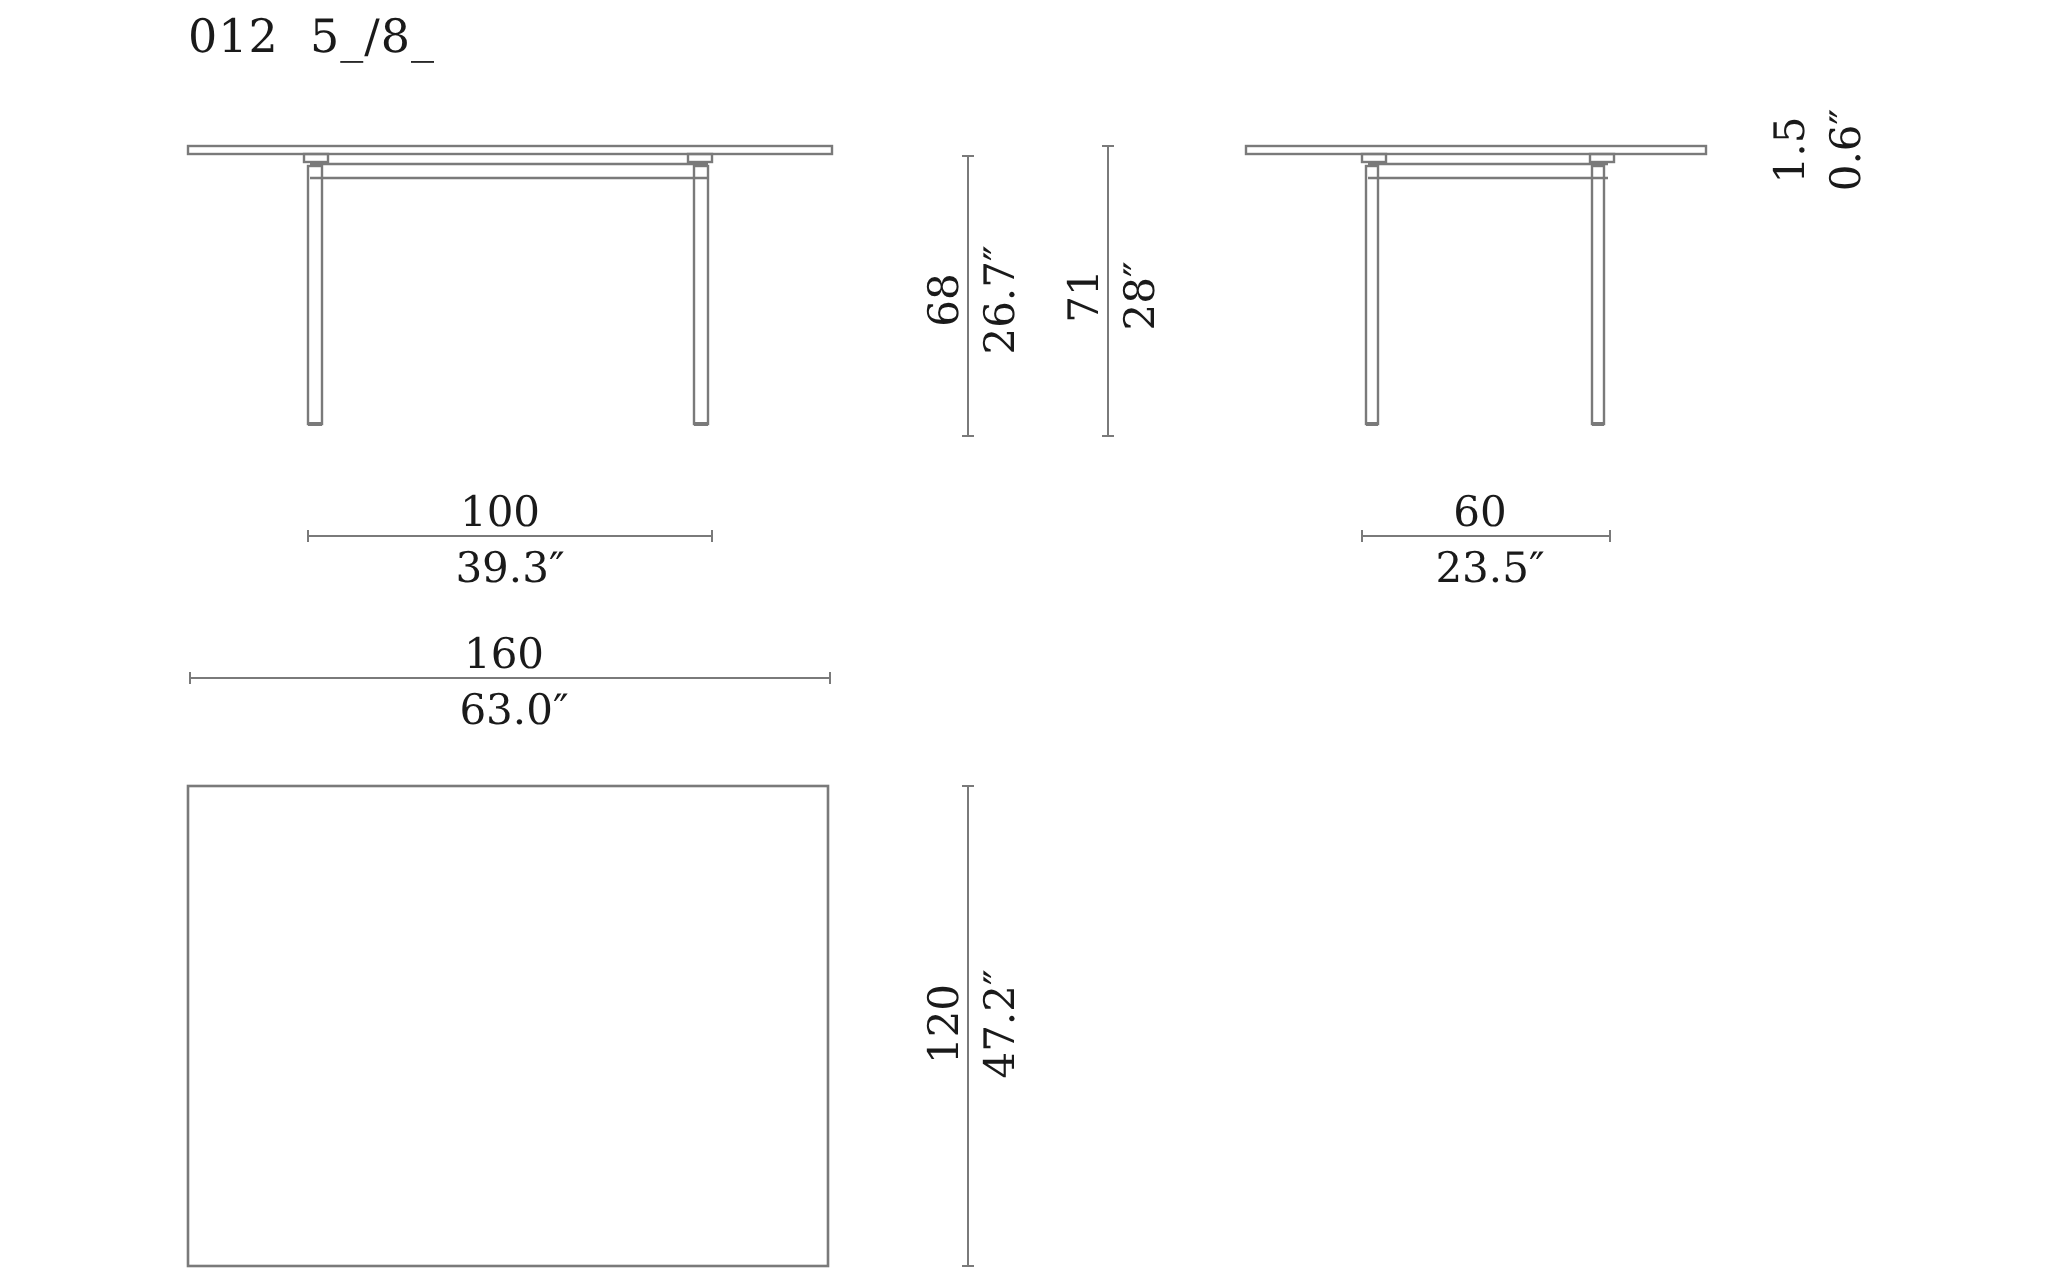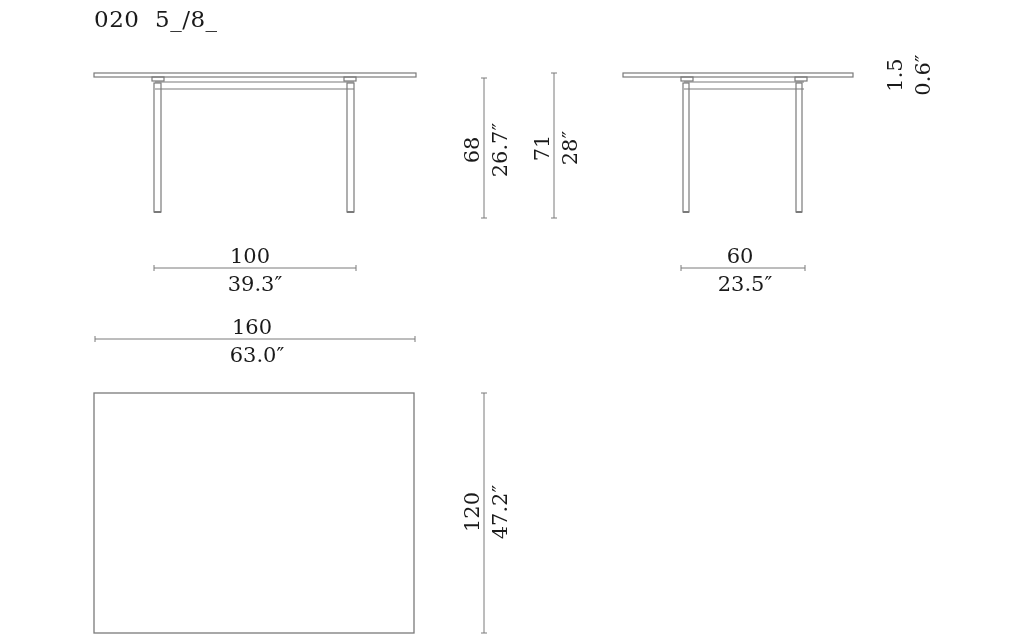--- a/index.html
+++ b/index.html
@@ -13,21 +13,21 @@
     }
     svg text {
       font-family: "DejaVu Serif", "Liberation Serif", serif;
       fill: #1a1a1a;
     }
   </style>
 </head>
 <body>
 
 <div class="canvas">
-  <div class="title">020  5_/8_</div>
+  <div class="title">012  5_/8_</div>
 
   <svg width="1024" height="640" viewBox="0 0 1024 640" xmlns="http://www.w3.org/2000/svg" style="position:absolute;left:0;top:0;">
 
     <g stroke="#7a7a7a" fill="none" stroke-width="1.2">
 
       <rect x="94" y="73" width="322" height="4" fill="#ffffff"></rect>
 
       <rect x="152" y="77" width="12" height="4"></rect>
       <rect x="344" y="77" width="12" height="4"></rect>
 

